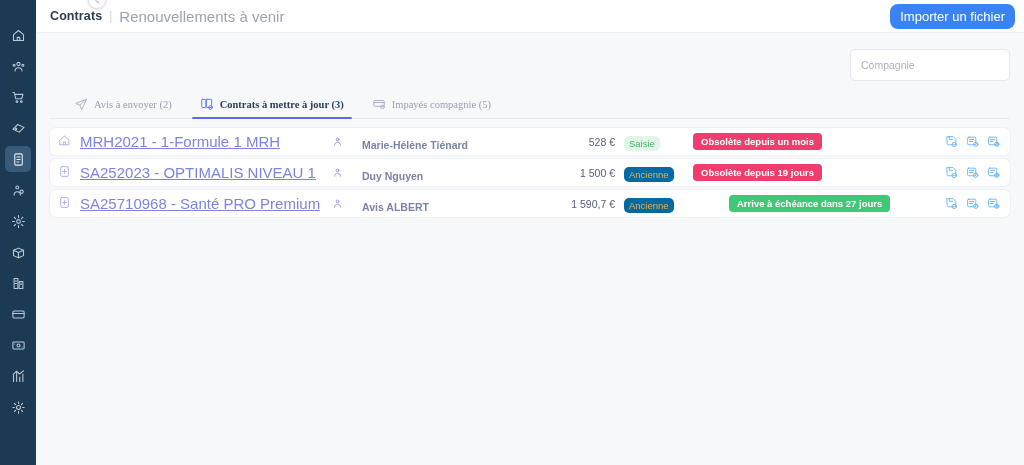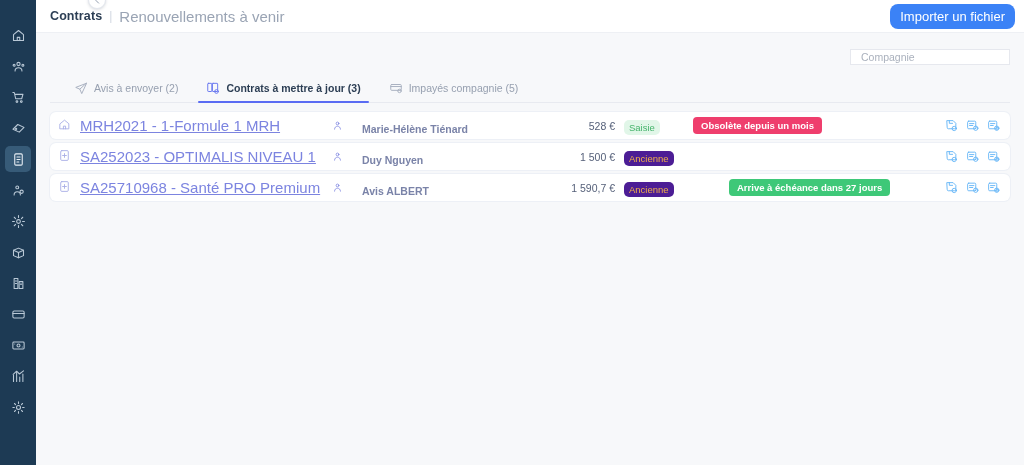--- a/index.html
+++ b/index.html
@@ -71,23 +71,23 @@
     padding: 5px 10px;
     margin-left: 7px;
     cursor: pointer;
     white-space: nowrap;
   }
 
   .content { flex: 1; padding: 0 14px; position: relative; overflow: hidden; }
 
   .filter-row { display: flex; justify-content: flex-end; padding-top: 16px; }
   .filter-input {
-    width: 160px; height: 16px;
+    width: 160px; height: 32px;
     border: 1px solid #e6e8ee;
-    border-radius: 0;
+    border-radius: 5px;
     background: #ffffff;
     font-size: 10.5px;
     font-family: "Liberation Sans", sans-serif;
     color: #5c677a;
     padding: 0 10px;
     outline: none;
   }
   .filter-input::placeholder { color: #aab1bd; }
 
   
@@ -99,20 +99,21 @@
     height: 28px;
   }
   .tab {
     display: flex; align-items: center; gap: 6px;
     font-size: 10.5px;
     color: #97a0b0;
     padding: 0 14px 7px 14px;
     cursor: pointer;
     position: relative;
     white-space: nowrap;
+    font-family: Liberation Serif, serif;
   }
   .tab svg { display: block; width: 14px; height: 14px; }
   .tab svg * { stroke: #a9b1c0; }
   .tab.active { color: #2c3e54; font-weight: bold; }
   .tab.active svg * { stroke: #6a79f0; }
   .tab.active::after {
     content: ""; position: absolute;
     left: 6px; right: 6px; bottom: -1px; height: 2px;
     background: #5a6cf3; border-radius: 2px;
   }
@@ -148,21 +149,21 @@
   }
   .cell-state { width: 78px; padding-left: 9px; }
   .pill {
     display: inline-block;
     font-size: 9.5px;
     padding: 2px 5px;
     border-radius: 5px;
     white-space: nowrap;
   }
   .pill.saisie { background: #e1f6e8; color: #45b36b; }
-  .pill.ancienne { background: #4c1d95; color: #efae4a; }
+  .pill.ancienne { background: #0369a1; color: #efae4a; }
   .cell-status { flex: 1; display: flex; align-items: center; }
   .tag {
     display: inline-block;
     font-size: 9.5px; font-weight: bold;
     color: #ffffff;
     padding: 3px 8px;
     border-radius: 4px;
     white-space: nowrap;
   }
   .tag.danger { background: #ef3e6d; }
@@ -395,20 +396,23 @@
             <div class="row-name">SA252023 - OPTIMALIS NIVEAU 1</div>
             <div class="cell-person">
               <span><svg viewBox="0 0 24 24" fill="none" stroke-width="1.7" stroke-linecap="round" stroke-linejoin="round">
                   <circle cx="12" cy="7.5" r="3"></circle>
                   <path d="M5.5 20c0-3.6 2.9-6.5 6.5-6.5s6.5 2.9 6.5 6.5"></path>
                 </svg></span>
               <span class="person-name">Duy Nguyen</span>
             </div>
             <div class="cell-amount">1 500 €</div>
             <div class="cell-state"><span class="pill ancienne">Ancienne</span></div>
+            <div class="cell-status">
+              <span class="tag danger">Obsolète depuis 19 jours</span>
+            </div>
             <div class="cell-actions">
               <span class="act"><span><svg viewBox="0 0 24 24" fill="none" stroke-width="1.7" stroke-linecap="round" stroke-linejoin="round">
                     <path d="M4 3h11l5 5v8a2 2 0 0 1-2 2H6a2 2 0 0 1-2-2z"></path>
                     <path d="M8 3v5h6"></path>
                     <circle cx="17" cy="17.5" r="4"></circle>
                   </svg></span></span>
               <span class="act"><span><svg viewBox="0 0 24 24" fill="none" stroke-width="1.7" stroke-linecap="round" stroke-linejoin="round">
                     <rect x="3" y="4" width="15" height="14" rx="2"></rect>
                     <path d="M6.5 8.5h8M6.5 12h6"></path>
                     <circle cx="18" cy="17" r="4"></circle>

